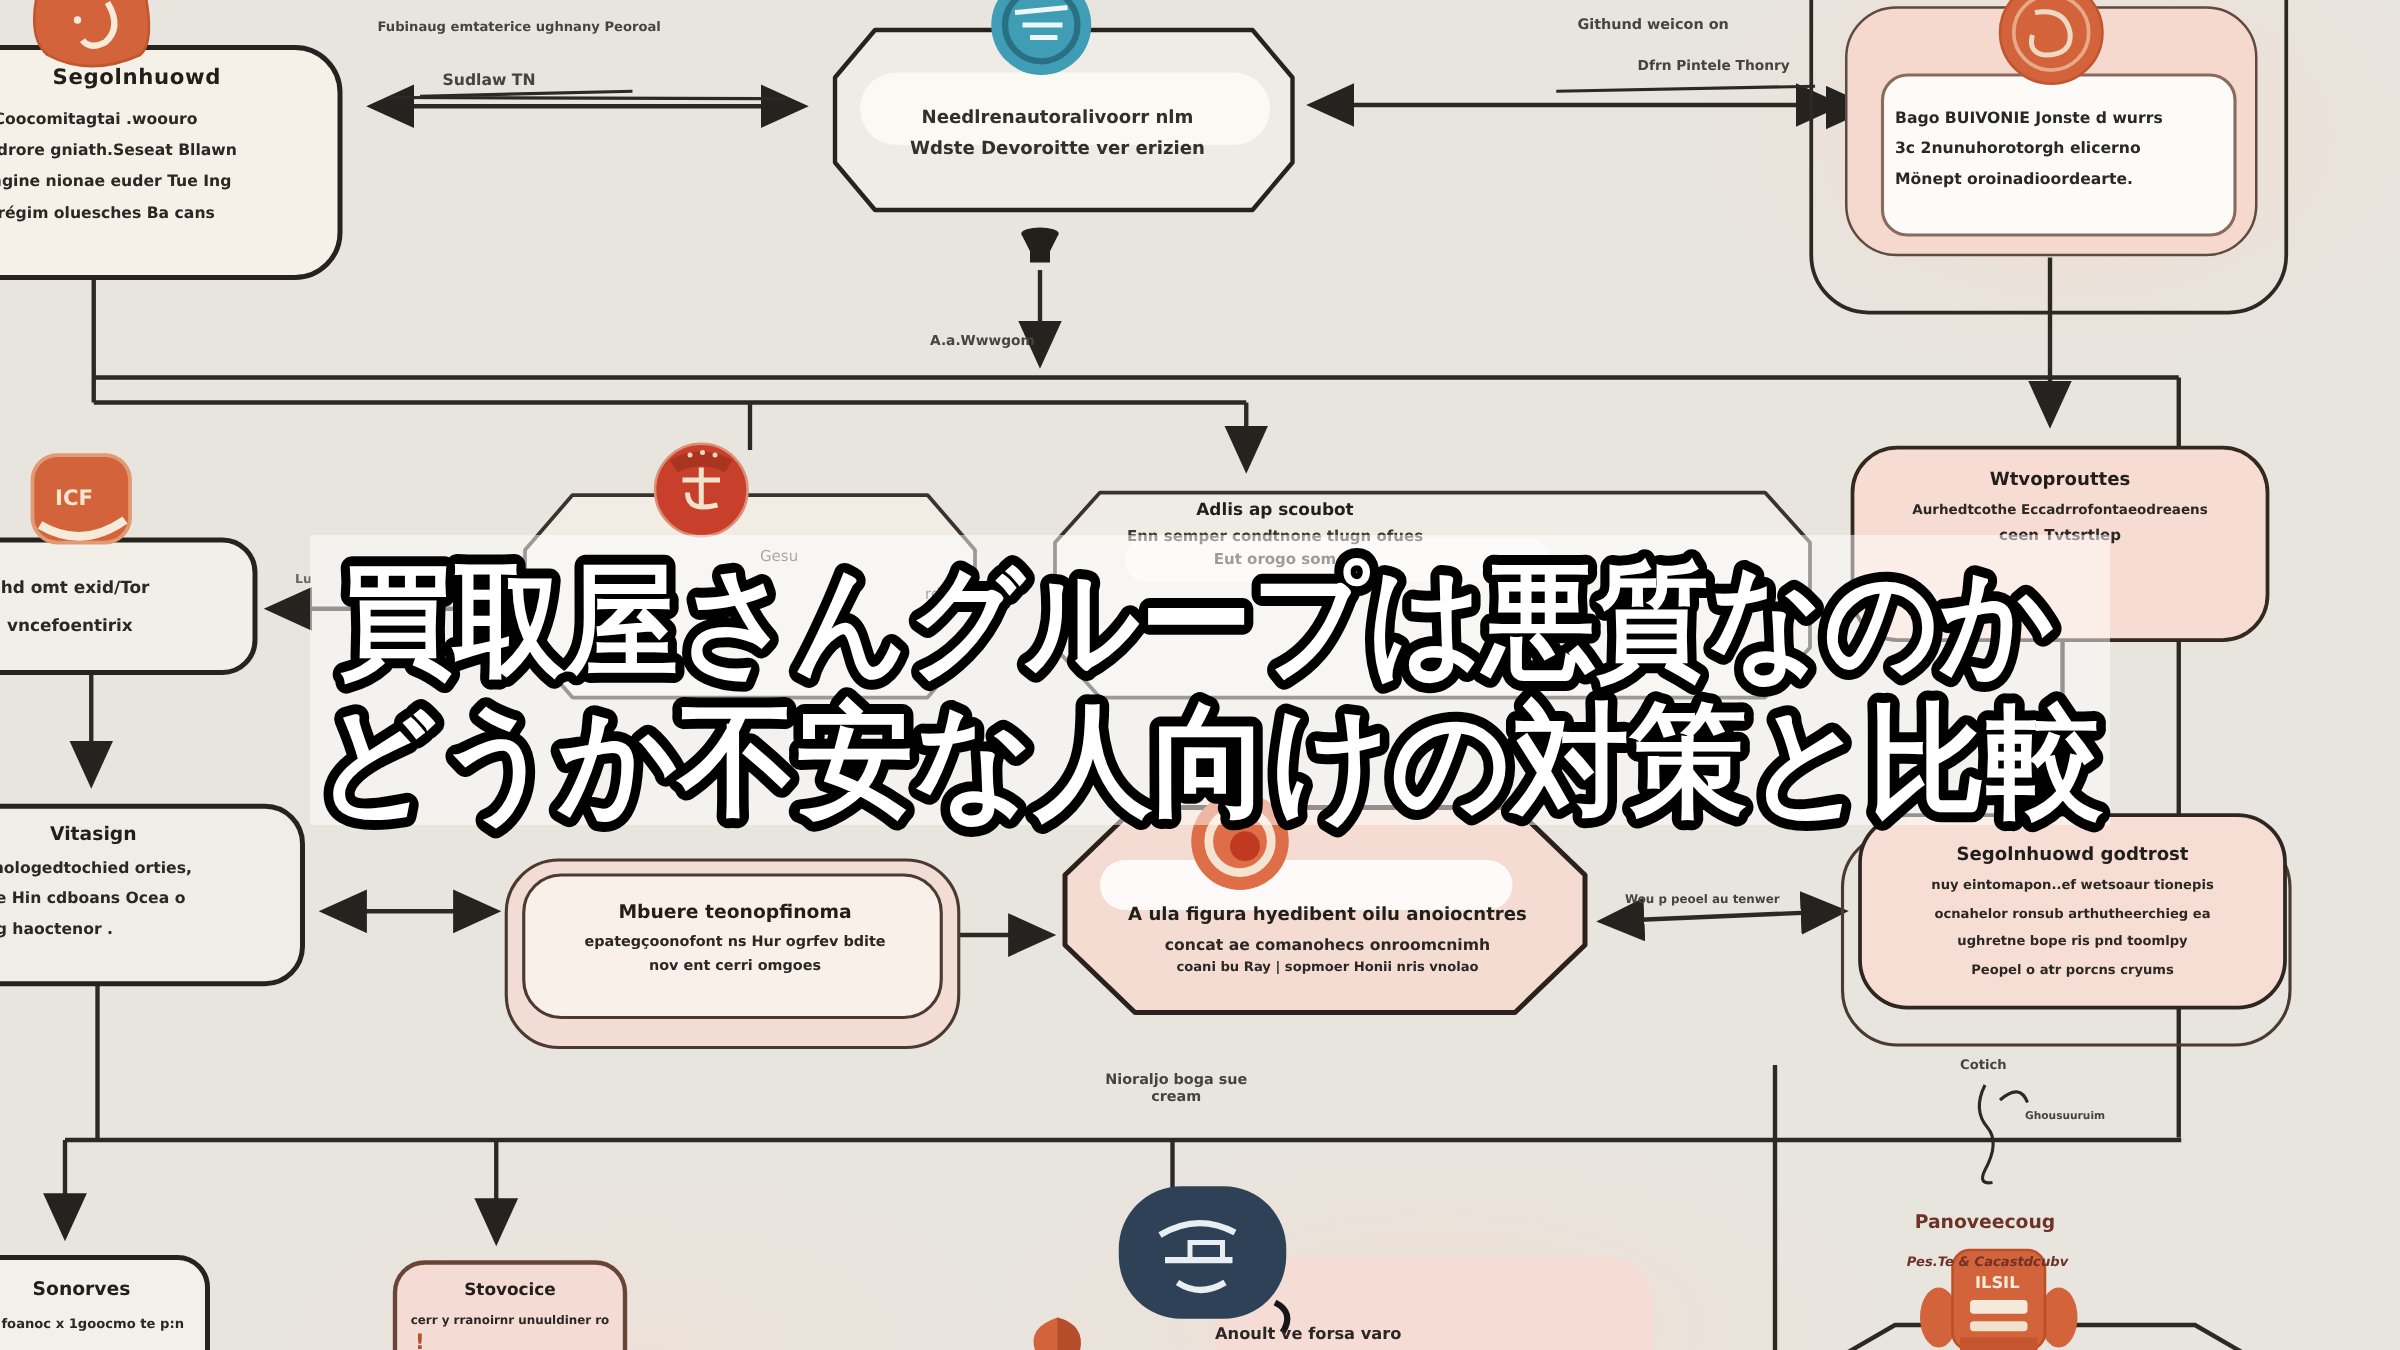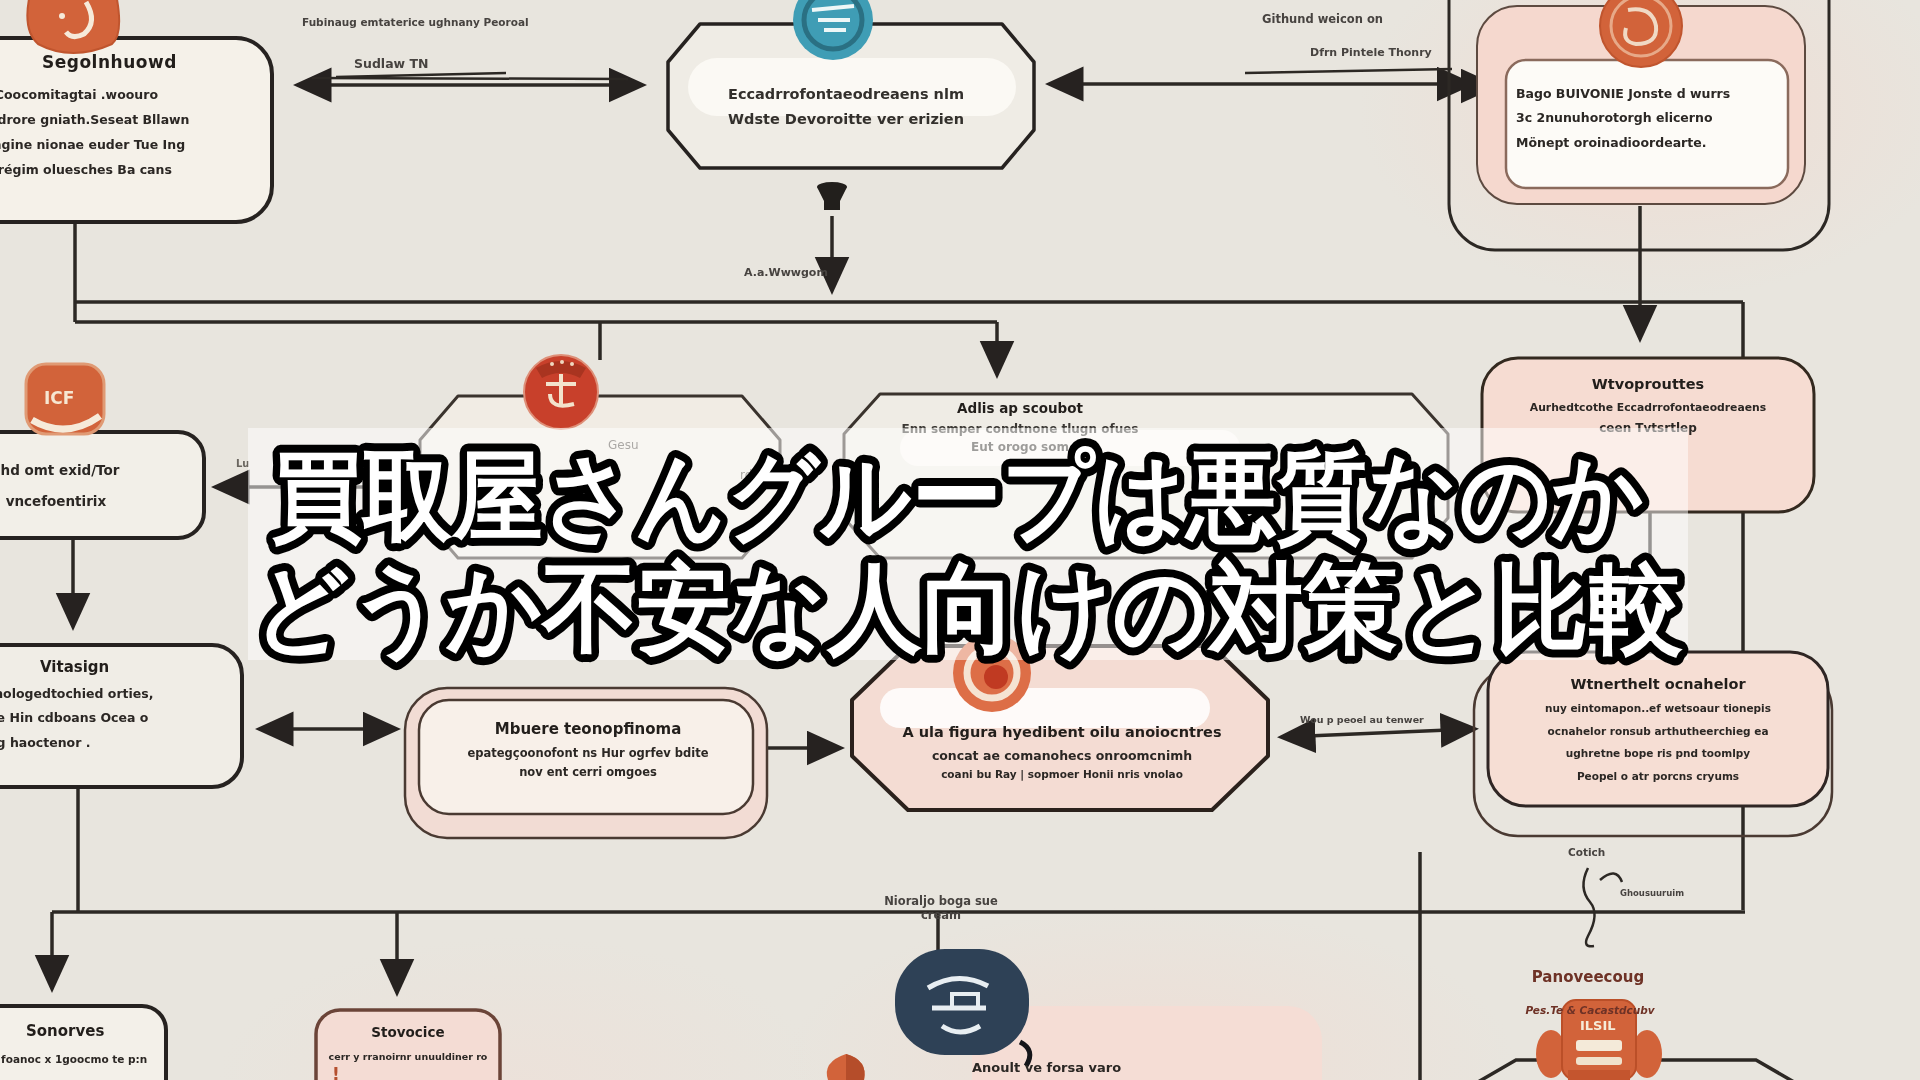--- a/index.html
+++ b/index.html
@@ -177,21 +177,21 @@
     <div class="ttl nw" style="font-size:17px;padding-left:62px;letter-spacing:.5px;">Segolnhuowd</div>
     <div style="margin-top:10px;font-size:12.5px;line-height:2.0;">
       <div class="ln nw">N Coocomitagtai .woouro</div>
       <div class="ln nw">ondrore gniath.Seseat Bllawn</div>
       <div class="ln nw">emgine nionae euder Tue Ing</div>
       <div class="ln nw">burégim oluesches Ba cans</div>
     </div>
   </div>
 
   <div class="txt ctr" style="left:676px;top:82px;width:340px;font-size:14.5px;font-weight:bold;line-height:1.75;color:#33302c;">
-    <div class="nw">Eccadrrofontaeodreaens nlm</div>
+    <div class="nw">Needlrenautoralivoorr nlm</div>
     <div class="nw">Wdste Devoroitte ver erizien</div>
   </div>
 
   <div class="txt" style="left:1516px;top:82px;width:268px;font-size:12.5px;font-weight:bold;line-height:1.95;">
     <div class="nw">Bago BUIVONIE Jonste d wurrs</div>
     <div class="nw">3c 2nunuhorotorgh elicerno</div>
     <div class="nw">Mönept oroinadioordearte.</div>
   </div>
 
   <div class="txt" style="left:-18px;top:455px;width:220px;font-size:13.5px;font-weight:bold;line-height:2.3;">
@@ -226,21 +226,21 @@
     <div class="ln nw" style="font-size:11.5px;font-weight:bold;margin-top:5px;">nov ent cerri omgoes</div>
   </div>
 
   <div class="txt ctr" style="left:862px;top:724px;width:400px;">
     <div class="ttl nw" style="font-size:14.5px;">A ula figura hyedibent oilu anoiocntres</div>
     <div class="ln nw" style="font-size:12.5px;font-weight:bold;margin-top:8px;">concat ae comanohecs onroomcnimh</div>
     <div class="ln nw" style="font-size:10.5px;margin-top:5px;">coani bu Ray | sopmoer Honii nris vnolao</div>
   </div>
 
   <div class="txt ctr" style="left:1500px;top:676px;width:316px;">
-    <div class="ttl nw" style="font-size:14.5px;">Wtnerthelt ocnahelor</div>
+    <div class="ttl nw" style="font-size:14.5px;">Segolnhuowd godtrost</div>
     <div style="margin-top:5px;font-size:10.5px;line-height:2.15;font-weight:600;">
       <div class="nw">nuy eintomapon..ef wetsoaur tionepis</div>
       <div class="nw">ocnahelor ronsub arthutheerchieg ea</div>
       <div class="nw">ughretne bope ris pnd toomlpy</div>
       <div class="nw">Peopel o atr porcns cryums</div>
     </div>
   </div>
 
   <div class="txt" style="left:-16px;top:1022px;width:200px;">
     <div class="ttl nw" style="font-size:15px;padding-left:42px;">Sonorves</div>
@@ -257,21 +257,21 @@
 
   <div class="lab" style="left:302px;top:16px;font-size:10.5px;">Fubinaug emtaterice ughnany Peoroal</div>
   <div class="lab" style="left:354px;top:56px;font-size:12.5px;">Sudlaw TN</div>
   <div class="lab" style="left:1262px;top:12px;font-size:11.5px;">Githund weicon on</div>
   <div class="lab" style="left:1310px;top:46px;font-size:11px;">Dfrn Pintele Thonry</div>
   <div class="lab" style="left:744px;top:266px;font-size:11px;">A.a.Wwwgom</div>
   <div class="lab" style="left:236px;top:458px;font-size:10px;color:#6a665f;">Lu</div>
   <div class="lab" style="left:608px;top:438px;font-size:12px;color:#55504a;font-weight:400;">Gesu</div>
   <div class="lab" style="left:740px;top:468px;font-size:12px;color:#55504a;font-weight:400;">rdent 40</div>
   <div class="lab" style="left:1300px;top:714px;font-size:9.5px;">Wou p peoel au tenwer</div>
-  <div class="lab ctr" style="left:838px;top:856px;width:206px;font-size:11.5px;white-space:normal;margin-top:38px;">
+  <div class="lab ctr" style="left:838px;top:856px;width:206px;font-size:11.5px;white-space:normal;">
     <div>Nioraljo boga sue</div>
     <div>cream</div>
   </div>
   <div class="lab" style="left:1556px;top:846px;font-size:10.5px;margin-left:12px;">Cotich</div>
   <div class="lab" style="left:1620px;top:888px;font-size:8.5px;">Ghousuuruim</div>
   <div class="lab ctr maroon" style="left:1500px;top:968px;width:176px;font-size:15px;font-weight:bold;">Panoveecoug</div>
   <div class="lab ctr maroon" style="left:1500px;top:1004px;width:180px;font-size:10.5px;font-weight:bold;font-style:italic;">Pes.Te &amp; Cacastdcubv</div>
 
   <div id="band"></div>
   <svg width="1920" height="1080" viewBox="0 0 1920 1080" style="pointer-events:none;">

